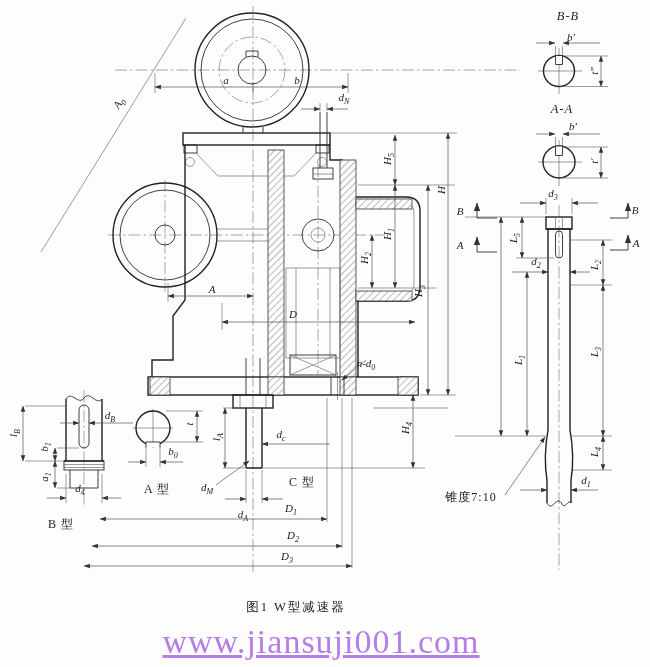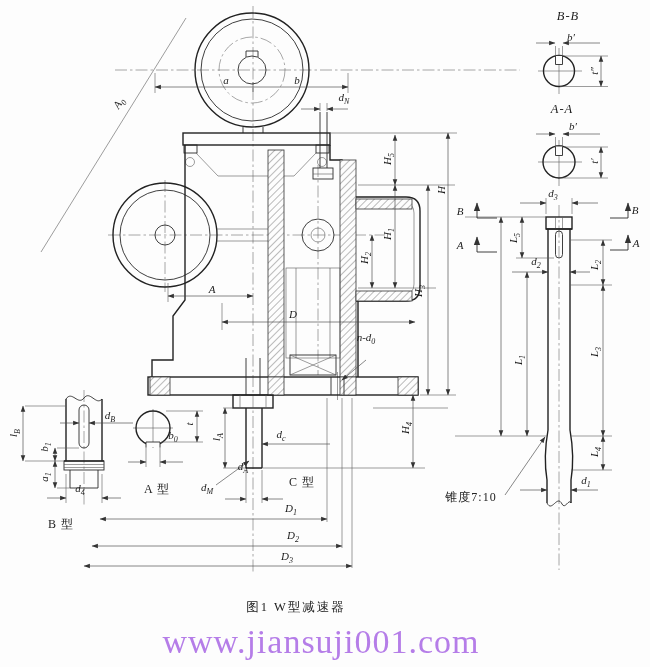--- a/index.html
+++ b/index.html
@@ -8,21 +8,21 @@
   #art{position:absolute;left:0;top:0;}
   .lbl{position:absolute;font:italic 11px "Liberation Serif","DejaVu Serif",serif;color:#1c1c1c;
        transform:translate(-50%,-50%);white-space:nowrap;line-height:1;}
   .lbl sub{font-size:8px;font-style:italic;}
   .v{transform:translate(-50%,-50%) rotate(-90deg);}
   .ttl{font:italic 12.5px "Liberation Serif","DejaVu Serif",serif;letter-spacing:1px;}
   .cap{font:12px "Liberation Serif","DejaVu Serif",serif;font-style:normal;color:#222;letter-spacing:1px;}
   .figcap{position:absolute;font:12.5px "Liberation Serif","DejaVu Serif",serif;color:#232323;
           transform:translate(-50%,-50%);letter-spacing:2px;white-space:nowrap;}
   .wm{position:absolute;font:34px "Liberation Serif","DejaVu Serif",serif;
-      transform:translate(-50%,-50%);letter-spacing:1px;white-space:nowrap;}
+      transform:translate(-50%,-50%);letter-spacing:1px;white-space:nowrap;text-decoration:underline;}
   
   .sB{stroke:#222;stroke-width:1.4;fill:none;}
   .sM{stroke:#2a2a2a;stroke-width:0.9;fill:none;}
   .sT{stroke:#5a5a5a;stroke-width:0.6;fill:none;}
   .sD{stroke:#474747;stroke-width:0.65;fill:none;}
   .cl{stroke:#606060;stroke-width:0.55;fill:none;stroke-dasharray:12 3 2.5 3;}
   .hat{fill:url(#hp);stroke:#333;stroke-width:0.8;}
   .wht{fill:#fdfdfd;stroke:none;}
 </style>
 </head>
@@ -285,30 +285,30 @@
 
 <span class="lbl v" style="left:389px;top:159px"><span>H</span><sub>5</sub></span>
 <span class="lbl v" style="left:389px;top:234px"><span>H</span><sub>1</sub></span>
 <span class="lbl v" style="left:366px;top:258px"><span>H</span><sub>2</sub></span>
 <span class="lbl v" style="left:441px;top:190px"><span>H</span></span>
 <span class="lbl v" style="left:420px;top:291px"><span>H</span><sub>3</sub></span>
 <span class="lbl v" style="left:407px;top:428px"><span>H</span><sub>4</sub></span>
 
 <span class="lbl" style="left:212px;top:289px"><span>A</span></span>
 <span class="lbl" style="left:293px;top:314px"><span>D</span></span>
-<span class="lbl" style="left:366px;top:339px"><span>n-d</span><sub>0</sub></span>
+<span class="lbl" style="left:366px;top:365px"><span>n-d</span><sub>0</sub></span>
 
 <span class="lbl" style="left:281px;top:436px"><span>d</span><sub>c</sub></span>
 <span class="lbl" style="left:207px;top:489px"><span>d</span><sub>M</sub></span>
-<span class="lbl" style="left:243px;top:468px"><span>d</span><sub>A</sub></span>
+<span class="lbl" style="left:243px;top:516px"><span>d</span><sub>A</sub></span>
 <span class="lbl v" style="left:218px;top:437px"><span>l</span><sub>A</sub></span>
 <span class="lbl cap" style="left:302px;top:482px">C 型</span>
 
 <span class="lbl v" style="left:189px;top:424px"><span>t</span></span>
-<span class="lbl" style="left:173px;top:437px"><span>b</span><sub>0</sub></span>
+<span class="lbl" style="left:173px;top:453px"><span>b</span><sub>0</sub></span>
 <span class="lbl cap" style="left:157px;top:489px">A 型</span>
 
 <span class="lbl v" style="left:15px;top:433px"><span>l</span><sub>B</sub></span>
 <span class="lbl v" style="left:46px;top:447px"><span>b</span><sub>1</sub></span>
 <span class="lbl v" style="left:46px;top:477px"><span>a</span><sub>1</sub></span>
 <span class="lbl" style="left:110px;top:417px"><span>d</span><sub>B</sub></span>
 <span class="lbl" style="left:80px;top:490px"><span>d</span><sub>4</sub></span>
 <span class="lbl cap" style="left:61px;top:524px">B 型</span>
 
 <span class="lbl" style="left:291px;top:510px"><span>D</span><sub>1</sub></span>

